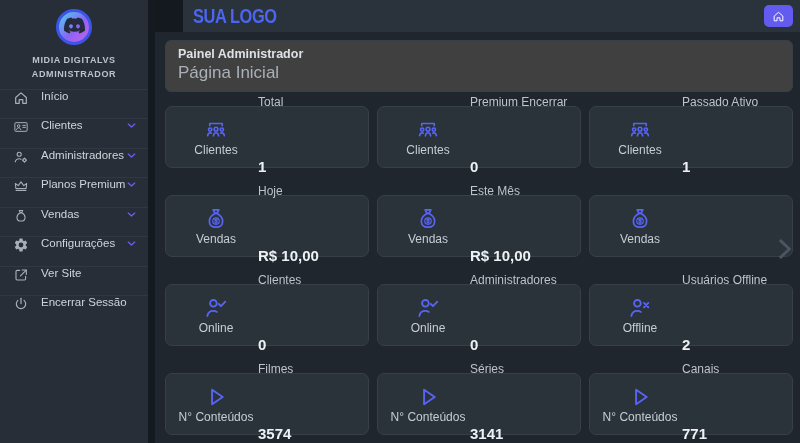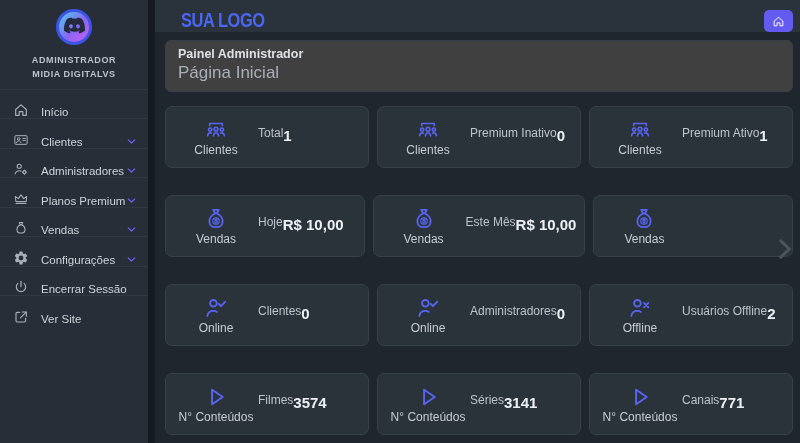--- a/index.html
+++ b/index.html
@@ -11,34 +11,34 @@
   .sidebar { width:148px; min-width:148px; background:#272e37; height:443px;
              display:flex; flex-direction:column; }
   .profile { padding:9px 4px 0; text-align:center; }
   .avatar { width:36px; height:36px; margin:0 auto; border-radius:50%;
             background:linear-gradient(135deg,#58bdf0 10%,#8a66f2 55%,#c55ef0 95%);
             border:3px solid #3c55e9; display:flex; align-items:center; justify-content:center; }
   .avatar svg { width:21px; height:21px; fill:#242b3e; }
   .profile-name { margin-top:8px; font-size:9px; font-weight:700; letter-spacing:.6px;
                   color:#bcc3cb; line-height:1.6; }
   .nav { margin-top:7px; }
-  .nav-item { display:flex; align-items:flex-end; height:29.5px; padding:0 10px 0 13px;
+  .nav-item { display:flex; align-items:flex-start; height:29.5px; padding:0 10px 0 13px;
               border-top:1px solid rgba(255,255,255,.05); color:#ced4da; font-size:11.5px;
               cursor:pointer; }
   .nav-item .nicon { width:16px; height:16px; color:#a7afb8; margin-right:12px; flex:none; }
   .nav-item .nicon svg { width:16px; height:16px; display:block; }
   .nav-label { white-space:nowrap; }
   .chev { margin-left:auto; width:13px; height:13px; color:#6d5ef2; flex:none; }
   .chev svg { width:13px; height:13px; display:block; }
 
   
   .mainwrap { flex:1; display:flex; flex-direction:column;
               border-left:7px solid #151a21; min-width:0; }
-  .topbar { height:32px; background:#2a323b; display:flex; align-items:flex-end;
-            padding:0 7px 0 26px; flex:none; }
+  .topbar { height:32px; background:#2a323b; display:flex; align-items:center;
+            padding:0 7px 0 10px; flex:none;margin-left:28px; }
   .logo { color:#4a66f2; font-size:20px; font-weight:800; letter-spacing:-.5px;
           transform:scaleX(.82); transform-origin:left center; white-space:nowrap; }
   .home-btn { margin-left:auto; width:29px; height:22px; border:none; border-radius:5px;
               background:#635af0; color:#fff; display:flex; align-items:center;
               justify-content:center; cursor:pointer; }
   .home-btn svg { width:13px; height:13px; display:block; }
 
   .content { flex:1; background:#20262e; padding:8px 6px 0 10px; position:relative; }
   .breadcrumb { background:#404040; border:1px solid #373f49; border-radius:6px;
                 padding:6px 12px 8px; margin-bottom:14px; margin-right:1px; }
@@ -47,21 +47,21 @@
 
   .cards-row { display:grid; grid-template-columns:repeat(3,1fr); gap:8px;
                margin-bottom:27px; margin-right:1px; }
   .card { display:flex; align-items:center; background:#2a323a;
           border:1px solid #373f49; border-radius:7px; height:62px; padding:0 8px; }
   .card-iconblock { width:84px; min-width:84px; display:flex; flex-direction:column;
                     align-items:center; }
   .cicon { color:#5865f2; height:26px; }
   .cicon svg { width:26px; height:26px; display:block; }
   .icon-label { font-size:12px; color:#c7cdd4; margin-top:0px; white-space:nowrap; }
-  .card-text { display:flex; flex-direction:row; padding-bottom:4px; min-width:0; }
+  .card-text { display:flex; flex-direction:column; padding-bottom:4px; min-width:0;gap:48px; }
   .card-title { font-size:12px; color:#bdc4cc; white-space:nowrap; }
   .card-value { font-size:15px; font-weight:700; color:#eef1f4; margin-top:1px;
                 white-space:nowrap; }
 
   .next-arrow { position:absolute; right:1px; top:195px; width:30px; height:44px;
                 color:#4c555f; display:flex; align-items:center; justify-content:center;
                 cursor:pointer; }
   .next-arrow svg { width:26px; height:32px; display:block; }
 </style>
 </head>
@@ -70,22 +70,22 @@
 <div class="app">
 
   <aside class="sidebar">
     <div class="profile">
       <div class="avatar">
         <span class="avatar-glyph"><svg viewBox="0 0 24 24">
               <path d="M20.317 4.369a19.8 19.8 0 0 0-4.885-1.515.07.07 0 0 0-.079.037c-.21.375-.444.864-.608 1.25a18.3 18.3 0 0 0-5.487 0 12.6 12.6 0 0 0-.617-1.25.08.08 0 0 0-.079-.037c-1.714.295-3.354.81-4.885 1.515a.07.07 0 0 0-.032.028C.533 9.046-.32 13.58.099 18.057a.08.08 0 0 0 .031.057 19.9 19.9 0 0 0 5.993 3.03.08.08 0 0 0 .084-.028c.462-.63.874-1.295 1.226-1.994a.076.076 0 0 0-.041-.106 13 13 0 0 1-1.872-.892.077.077 0 0 1-.008-.128c.126-.094.252-.192.372-.291a.07.07 0 0 1 .077-.01c3.928 1.793 8.18 1.793 12.062 0a.07.07 0 0 1 .078.01c.12.098.246.198.373.292a.077.077 0 0 1-.006.127 12.3 12.3 0 0 1-1.873.892.077.077 0 0 0-.041.107c.36.698.772 1.362 1.225 1.993a.08.08 0 0 0 .084.028 19.8 19.8 0 0 0 6.002-3.03.08.08 0 0 0 .032-.054c.5-5.177-.838-9.674-3.549-13.66a.06.06 0 0 0-.031-.03zM8.02 15.33c-1.183 0-2.157-1.085-2.157-2.419 0-1.333.956-2.419 2.157-2.419 1.21 0 2.176 1.096 2.157 2.42 0 1.333-.956 2.418-2.157 2.418zm7.975 0c-1.183 0-2.157-1.085-2.157-2.419 0-1.333.955-2.419 2.157-2.419 1.21 0 2.176 1.096 2.157 2.42 0 1.333-.946 2.418-2.157 2.418z"></path>
             </svg></span>
       </div>
       <div class="profile-name">
+        <div>MIDIA DIGITALVS</div>
         <div>ADMINISTRADOR</div>
-        <div>MIDIA DIGITALVS</div>
       </div>
     </div>
     <nav class="nav" id="nav-list">
         <div class="nav-item">
     <span class="nicon">
             <svg viewBox="0 0 24 24" fill="none" stroke="currentColor" stroke-width="1.8" stroke-linejoin="round">
               <path d="M4 11.2 12 4.3l8 6.9V20h-5.3v-5.6h-5.4V20H4z"></path>
             </svg>
           </span>
     <span class="nav-label">Início</span>
@@ -159,37 +159,37 @@
           </span>
     <span class="nav-label">Configurações</span>
     <span class="chev">
             <svg viewBox="0 0 24 24" fill="none" stroke="currentColor" stroke-width="2.3" stroke-linecap="round" stroke-linejoin="round">
               <path d="m6 9.3 6 5.6 6-5.6"></path>
             </svg>
           </span>
   </div>
         <div class="nav-item">
     <span class="nicon">
-            <svg viewBox="0 0 24 24" fill="none" stroke="currentColor" stroke-width="1.8" stroke-linecap="round">
-              <path d="M12 3.5v7.8"></path>
-              <path d="M7.4 6.6a7 7 0 1 0 9.2 0"></path>
-            </svg>
-          </span>
-    <span class="nav-label">Encerrar Sessão</span>
-
-  </div>
-        <div class="nav-item">
-    <span class="nicon">
             <svg viewBox="0 0 24 24" fill="none" stroke="currentColor" stroke-width="1.7" stroke-linecap="round" stroke-linejoin="round">
               <path d="M10 5H6.3C5.1 5 4.5 5.6 4.5 6.8v11c0 1.1.6 1.7 1.7 1.7h11c1.1 0 1.7-.6 1.7-1.7V14"></path>
               <path d="M13.6 4.5H20V11"></path>
               <path d="M19.7 4.8 11.2 13.3"></path>
             </svg>
           </span>
     <span class="nav-label">Ver Site</span>
+
+  </div>
+        <div class="nav-item">
+    <span class="nicon">
+            <svg viewBox="0 0 24 24" fill="none" stroke="currentColor" stroke-width="1.8" stroke-linecap="round">
+              <path d="M12 3.5v7.8"></path>
+              <path d="M7.4 6.6a7 7 0 1 0 9.2 0"></path>
+            </svg>
+          </span>
+    <span class="nav-label">Encerrar Sessão</span>
 
   </div>
       </nav>
   </aside>
 
   <div class="mainwrap">
     <header class="topbar">
       <div class="logo">SUA LOGO</div>
       <button class="home-btn">
         <span class="home-glyph">
@@ -237,41 +237,41 @@
                     <path d="M9.6 17.4c.2-1.9 1.2-2.9 2.4-2.9s2.2 1 2.4 2.9"></path>
                     <circle cx="6.6" cy="11.6" r="1.5"></circle>
                     <path d="M4.3 17.2c.2-1.7 1.1-2.6 2.3-2.6.4 0 .8.1 1.1.3"></path>
                     <circle cx="17.4" cy="11.6" r="1.5"></circle>
                     <path d="M19.7 17.2c-.2-1.7-1.1-2.6-2.3-2.6-.4 0-.8.1-1.1.3"></path>
                   </svg>
                 </span>
       <span class="icon-label">Clientes</span>
     </div>
     <div class="card-text">
-      <span class="card-title">Premium Inativo</span>
+      <span class="card-title">Premium Encerrar</span>
       <span class="card-value">0</span>
     </div>
   </div>
             <div class="card">
     <div class="card-iconblock">
       <span class="cicon">
                   <svg viewBox="0 0 24 24" fill="none" stroke="currentColor" stroke-width="1.5" stroke-linecap="round" stroke-linejoin="round">
                     <path d="M6.2 6h11.6M6.2 6v2M17.8 6v2"></path>
                     <circle cx="12" cy="11.2" r="1.7"></circle>
                     <path d="M9.6 17.4c.2-1.9 1.2-2.9 2.4-2.9s2.2 1 2.4 2.9"></path>
                     <circle cx="6.6" cy="11.6" r="1.5"></circle>
                     <path d="M4.3 17.2c.2-1.7 1.1-2.6 2.3-2.6.4 0 .8.1 1.1.3"></path>
                     <circle cx="17.4" cy="11.6" r="1.5"></circle>
                     <path d="M19.7 17.2c-.2-1.7-1.1-2.6-2.3-2.6-.4 0-.8.1-1.1.3"></path>
                   </svg>
                 </span>
       <span class="icon-label">Clientes</span>
     </div>
     <div class="card-text">
-      <span class="card-title">Premium Ativo</span>
+      <span class="card-title">Passado Ativo</span>
       <span class="card-value">1</span>
     </div>
   </div>
           </div>
           <div class="cards-row">
             <div class="card">
     <div class="card-iconblock">
       <span class="cicon">
                   <svg viewBox="0 0 24 24" fill="none" stroke="currentColor" stroke-width="1.6" stroke-linejoin="round">
                     <path d="M9.4 3.6h5.2L13 6.9h-2z"></path>

